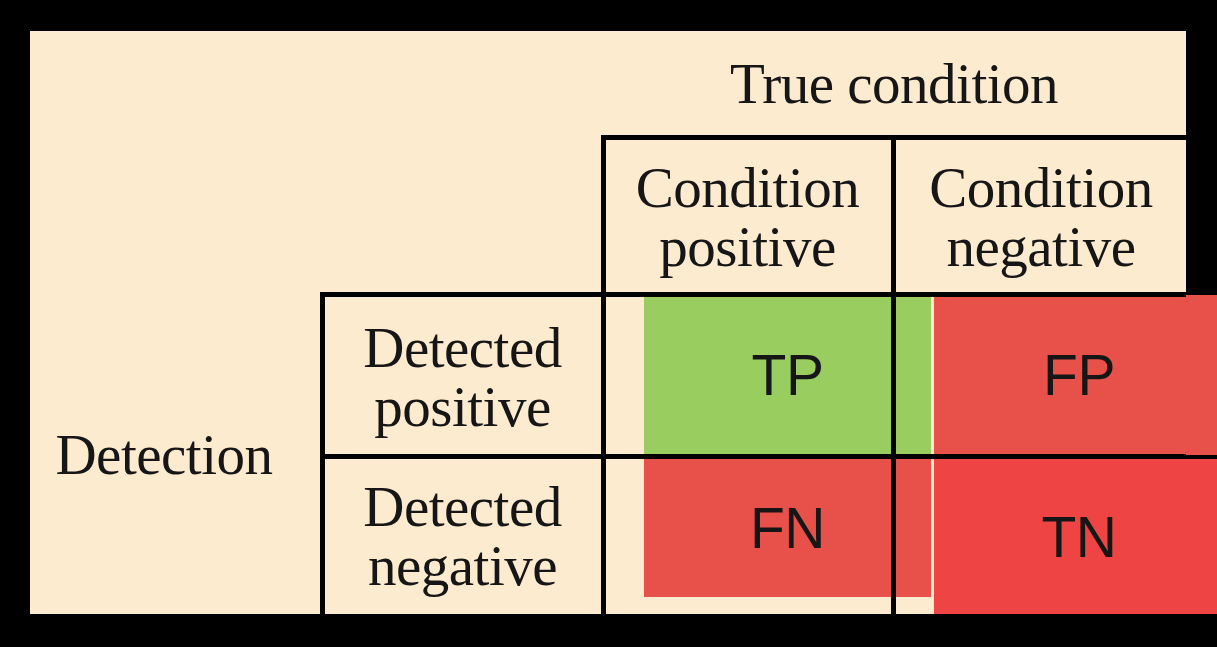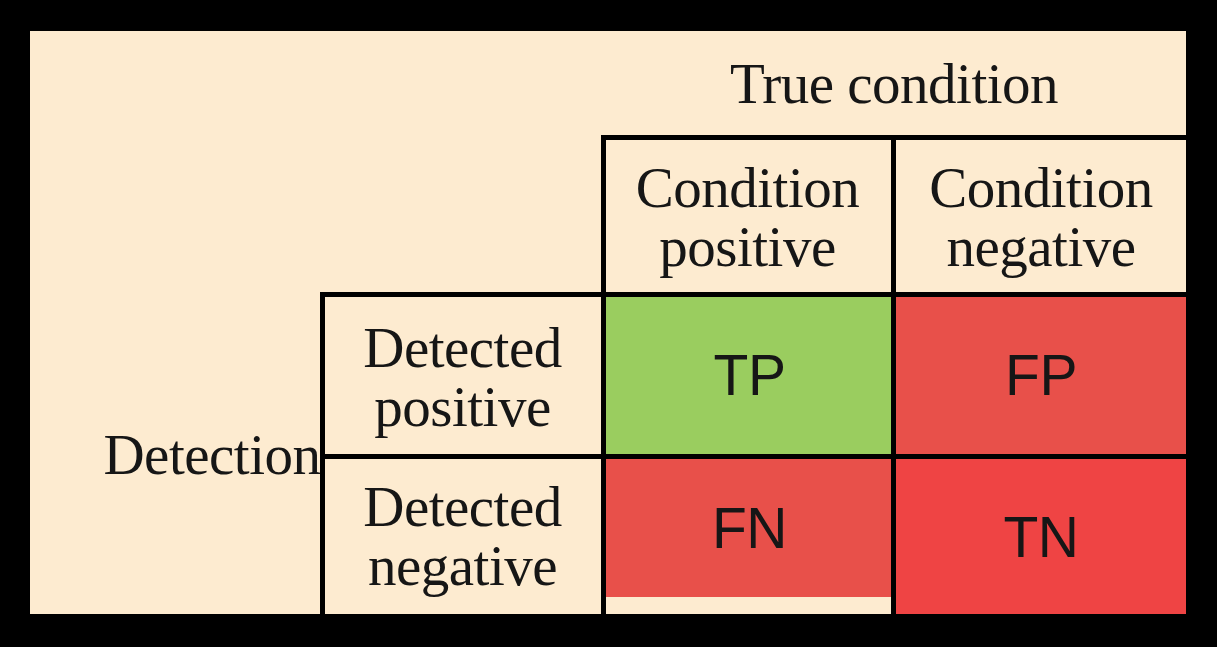--- a/index.html
+++ b/index.html
@@ -68,21 +68,20 @@
     width: 290px;
     height: 155px;
   }
 
   
   .row-super {
     left: 30px;
     top: 297px;
     width: 268px;
     height: 317px;
-    margin-left: 48px;
   }
 
   
   .row-head-pos {
     left: 323px;
     top: 300px;
     width: 279px;
     height: 155px;
   }
   .row-head-neg {
@@ -96,20 +95,21 @@
   .value-cell {
     position: absolute;
     display: flex;
     align-items: center;
     justify-content: center;
     color: #161616;
     font-family: "Liberation Sans", sans-serif;
     font-size: 57px;
     letter-spacing: -0.5px;
     box-sizing: border-box;
+    margin-left: 38px;
   }
   .cell-tp { left: 606px; top: 295px; width: 287px; height: 160px; }
   .cell-fp { left: 896px; top: 295px; width: 290px; height: 160px; }
   .cell-fn { left: 606px; top: 459px; width: 287px; height: 138px; }
   .cell-tn { left: 896px; top: 459px; width: 290px; height: 155px; }
 
   
   .rule {
     position: absolute;
     background: #000000;

